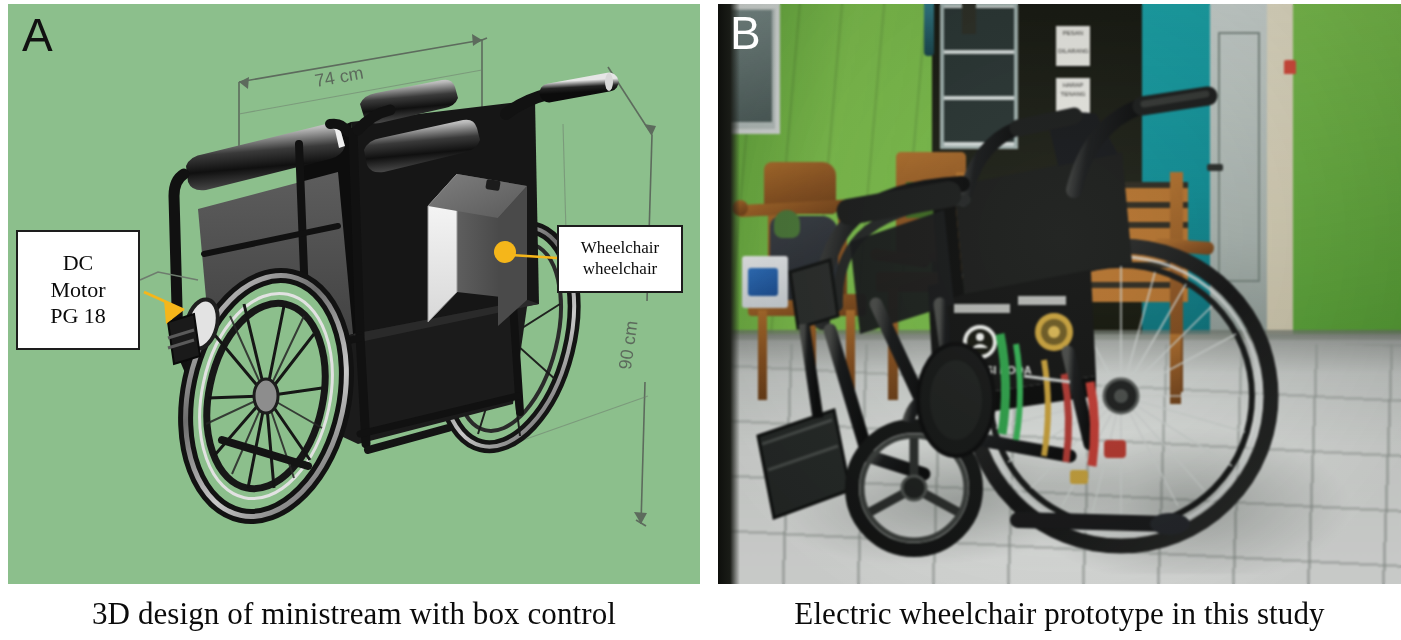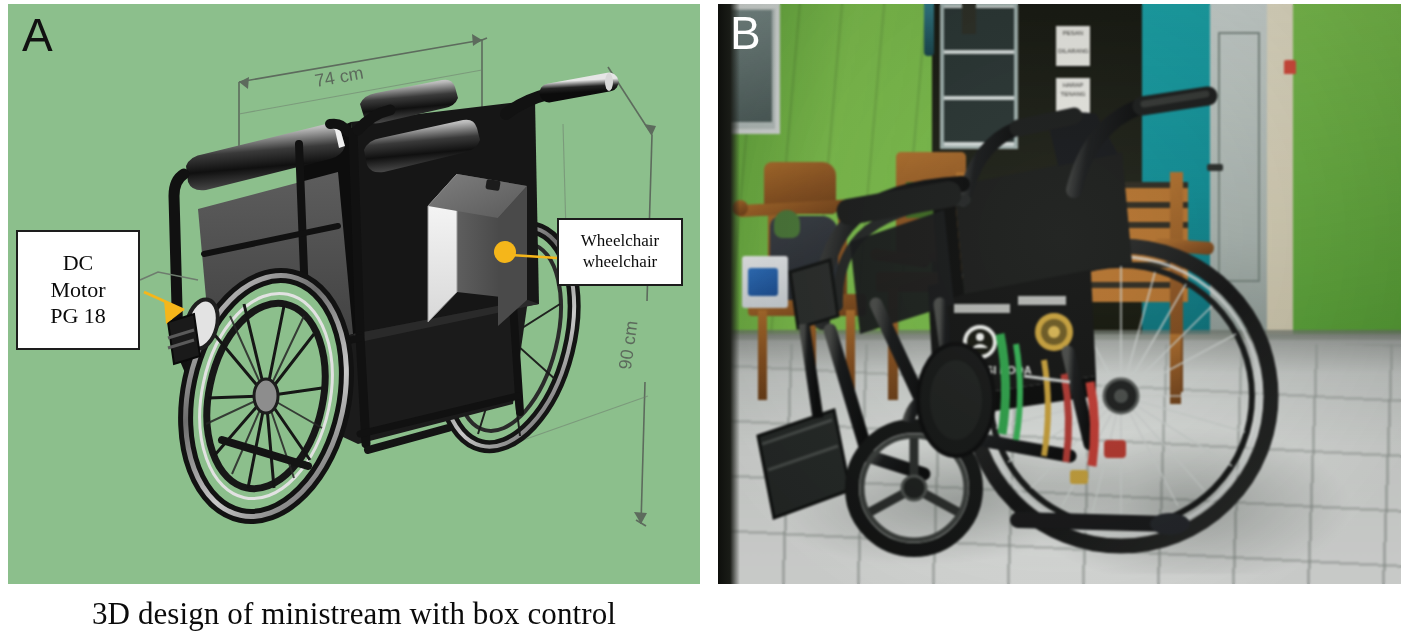--- a/index.html
+++ b/index.html
@@ -72,21 +72,21 @@
     font-family: "Liberation Serif", "DejaVu Serif", serif;
     color: #0a0a0a;
     z-index: 40;
     line-height: 1.22;
   }
   #callout-motor {
     left: 8px; top: 226px; width: 124px; height: 120px;
     font-size: 22px;
   }
   #callout-ministream {
-    left: 549px; top: 214px; width: 126px; height: 68px;
+    left: 549px; top: 221px; width: 126px; height: 68px;
     font-size: 17px;
   }
   .callout span { display: block; text-align: center; }
 
   
   #photo-b { position: absolute; left: 0; top: 0; width: 683px; height: 580px; }
 
   .pb { position: absolute; }
 
   
@@ -637,14 +637,15 @@
 
       <div class="pb" id="photo-blur-veil"></div>
       <div class="pb" id="photo-grain"></div>
       <div class="pb" id="photo-dark-strip"></div>
     </div>
 
     <div class="panel-letter" id="letter-b">B</div>
   </div>
 
   <div class="caption" id="caption-a">3D design of ministream with box control</div>
+  <div class="caption" id="caption-b">Electric wheelchair prototype in this study</div>
 
 </div>
 
 </body></html>

